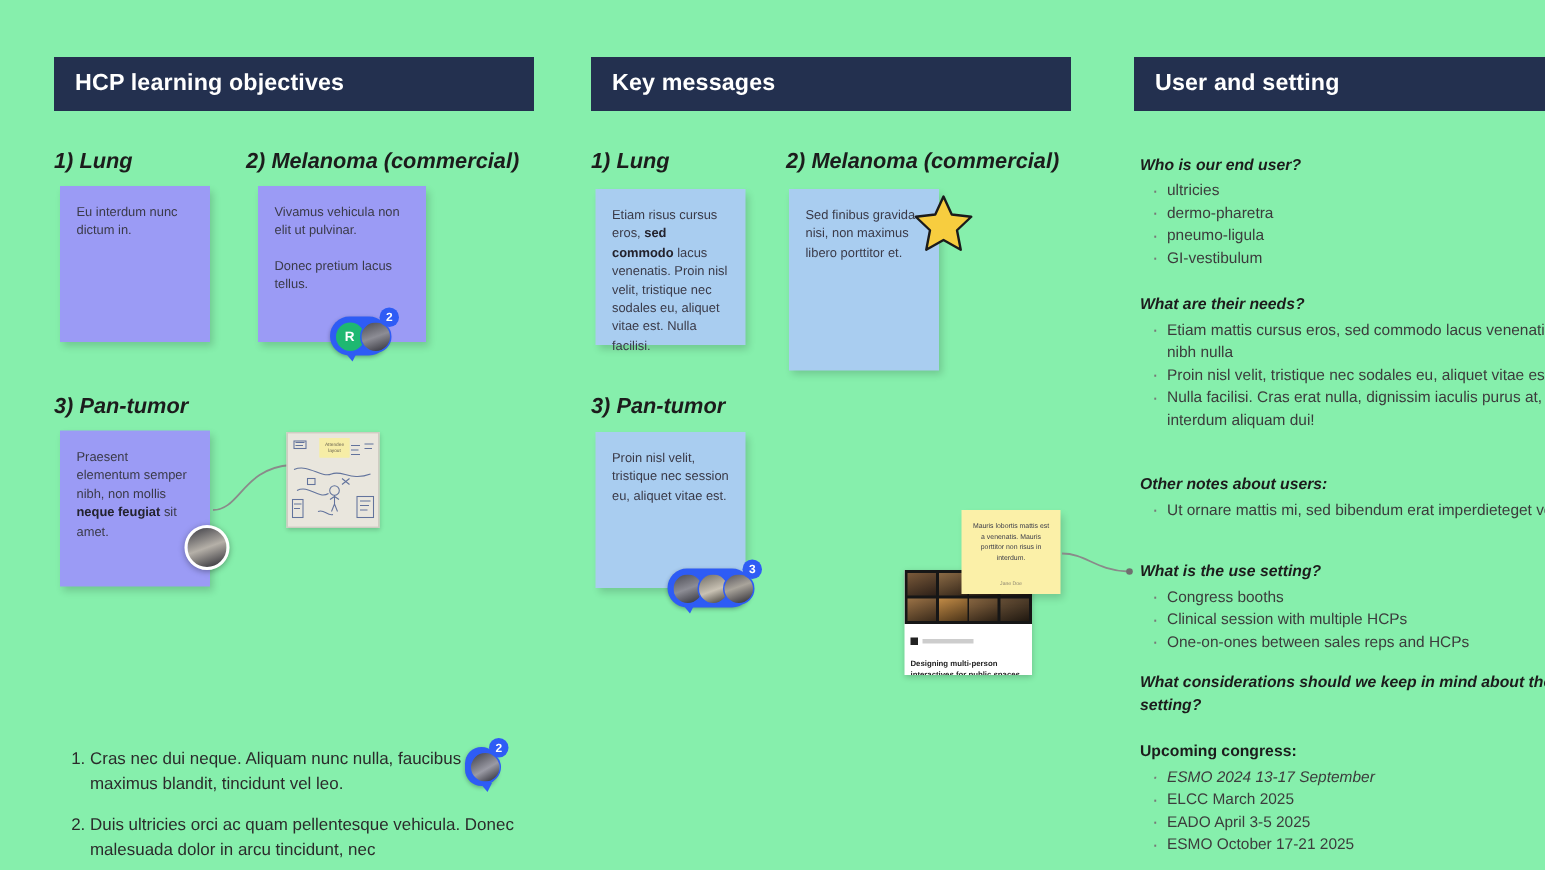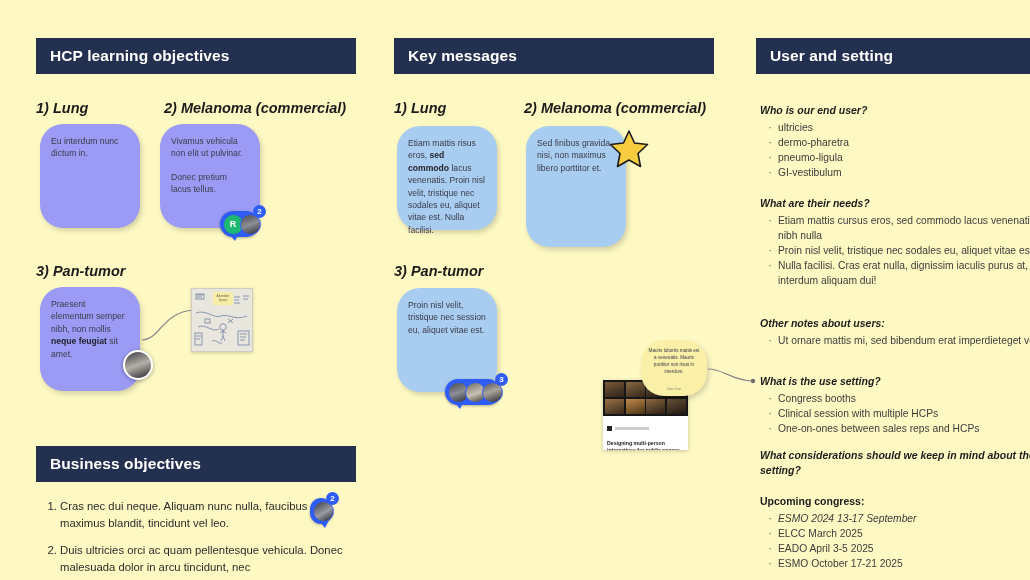--- a/index.html
+++ b/index.html
@@ -11,21 +11,21 @@
     width: 1030px;
     height: 580px;
     overflow: hidden;
     font-family: "Liberation Sans", sans-serif;
     color: #2b2b2b;
     position: relative;
   }
   .board {
     position: absolute;
     inset: 0;
-    background: #fef9c3;
+    background: #86efac;
   }
 
   
   .header-bar {
     position: absolute;
     background: #23304f;
     color: #ffffff;
     font-size: 15.5px;
     font-weight: bold;
     letter-spacing: .1px;
@@ -52,21 +52,20 @@
 
   
   .sticky {
     position: absolute;
     box-sizing: border-box;
     padding: 11px 11px 8px 11px;
     font-size: 8.6px;
     line-height: 12.4px;
     color: #3a3a48;
     box-shadow: 2px 3px 5px rgba(0,0,0,0.16);
-    border-radius: 23px;
   }
   .sticky p { margin: 0 0 11px 0; }
   .sticky p:last-child { margin-bottom: 0; }
   .sticky b { color: #23232e; }
   .sticky.purple { background: #9b9bf5; }
   .sticky.blue   { background: #a9cdf0; }
   .sticky.yellow { background: #fbf0a8; }
 
   
   .avatars {
@@ -268,33 +267,30 @@
 
   <div class="header-bar" id="hdr-hcp">
     <span>HCP learning objectives</span>
   </div>
   <div class="header-bar" id="hdr-key">
     <span>Key messages</span>
   </div>
   <div class="header-bar" id="hdr-user">
     <span>User and setting</span>
   </div>
-  <div class="header-bar" id="hdr-biz">
-    <span>Business objectives</span>
-  </div>
 
   <div class="subhead" style="left:36px; top:100px;">1) Lung</div>
   <div class="subhead" style="left:164px; top:100px;">2) Melanoma (commercial)</div>
   <div class="subhead" style="left:36px; top:263px;">3) Pan-tumor</div>
 
   <div class="sticky purple" style="left:40px; top:124px; width:100px; height:104px;">
     <p>Eu interdum nunc dictum in.</p>
   </div>
 
-  <div class="sticky purple" style="left:160px; top:124px; width:100px; height:104px;">
+  <div class="sticky purple" style="left:172px; top:124px; width:112px; height:104px;">
     <p>Vivamus vehicula non elit ut pulvinar.</p>
     <p>Donec pretium lacus tellus.</p>
   </div>
 
   <div class="avatars" style="left:220px; top:211px;">
     <span class="av green">
       <span class="letter">R</span>
     </span>
     <span class="av photo-a"></span>
     <span class="badge">2</span>
@@ -346,21 +342,21 @@
     <span class="av photo-d"></span>
     <span class="badge">2</span>
   </div>
 
   <div class="subhead" style="left:394px; top:100px;">1) Lung</div>
   <div class="subhead" style="left:524px; top:100px;">2) Melanoma (commercial)</div>
   <div class="subhead" style="left:394px; top:263px;">3) Pan-tumor</div>
 
   <div class="sticky blue" style="left:397px; top:126px; width:100px; height:104px;">
     <p>
-      <span>Etiam mattis risus eros, </span><b>sed commodo</b><span> lacus venenatis. Proin nisl velit, tristique nec sodales eu, aliquet vitae est. Nulla facilisi.</span>
+      <span>Etiam risus cursus eros, </span><b>sed commodo</b><span> lacus venenatis. Proin nisl velit, tristique nec sodales eu, aliquet vitae est. Nulla facilisi.</span>
     </p>
   </div>
 
   <div class="sticky blue" style="left:526px; top:126px; width:100px; height:121px;">
     <p>Sed finibus gravida nisi, non maximus libero porttitor et.</p>
   </div>
 
   <svg class="star" style="left:608px; top:128px;" viewBox="0 0 42 42">
     <path d="M21,3 L26.5,15 L39.5,16.5 L30,25.5 L32.5,38.5 L21,32 L9.5,38.5 L12,25.5 L2.5,16.5 L15.5,15 Z" fill="#f7cd3f" stroke="#1b1b1b" stroke-width="1.6" stroke-linejoin="round"></path>
   </svg>

